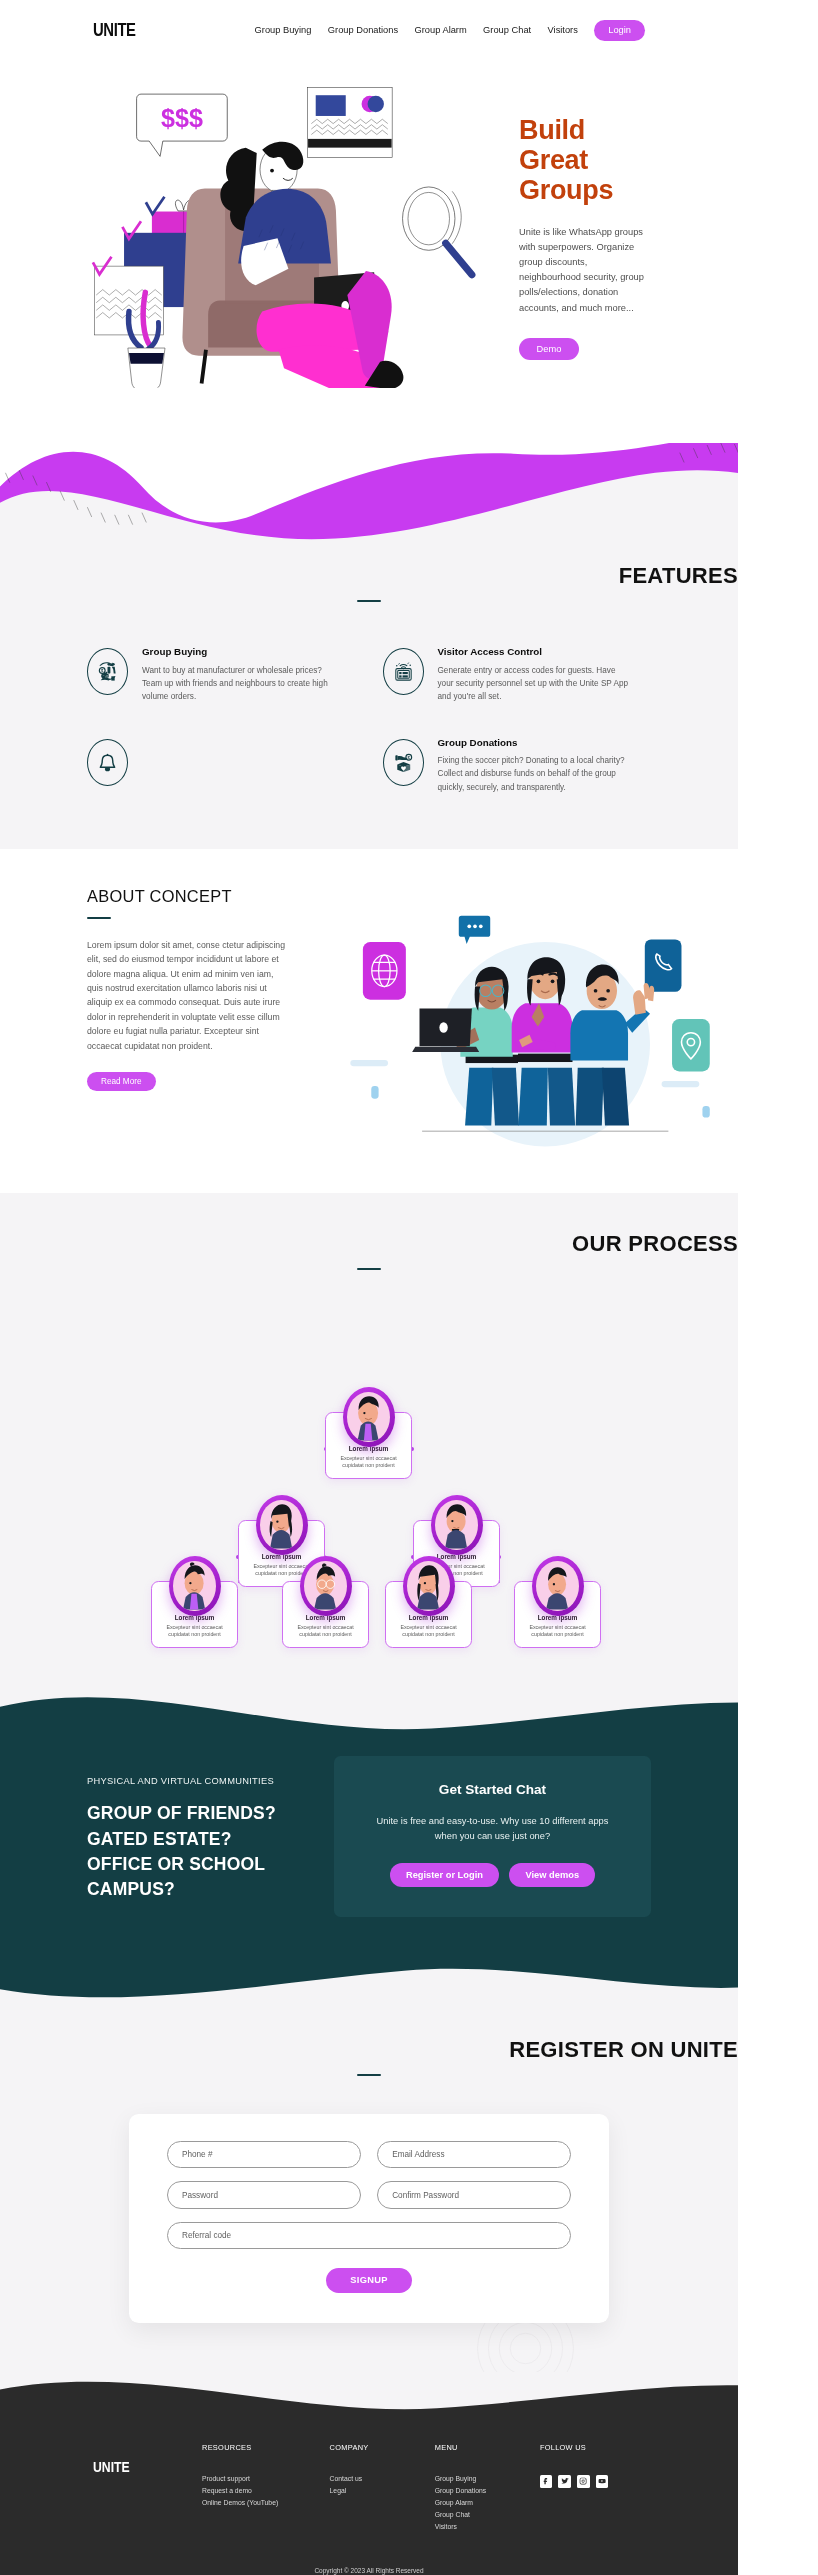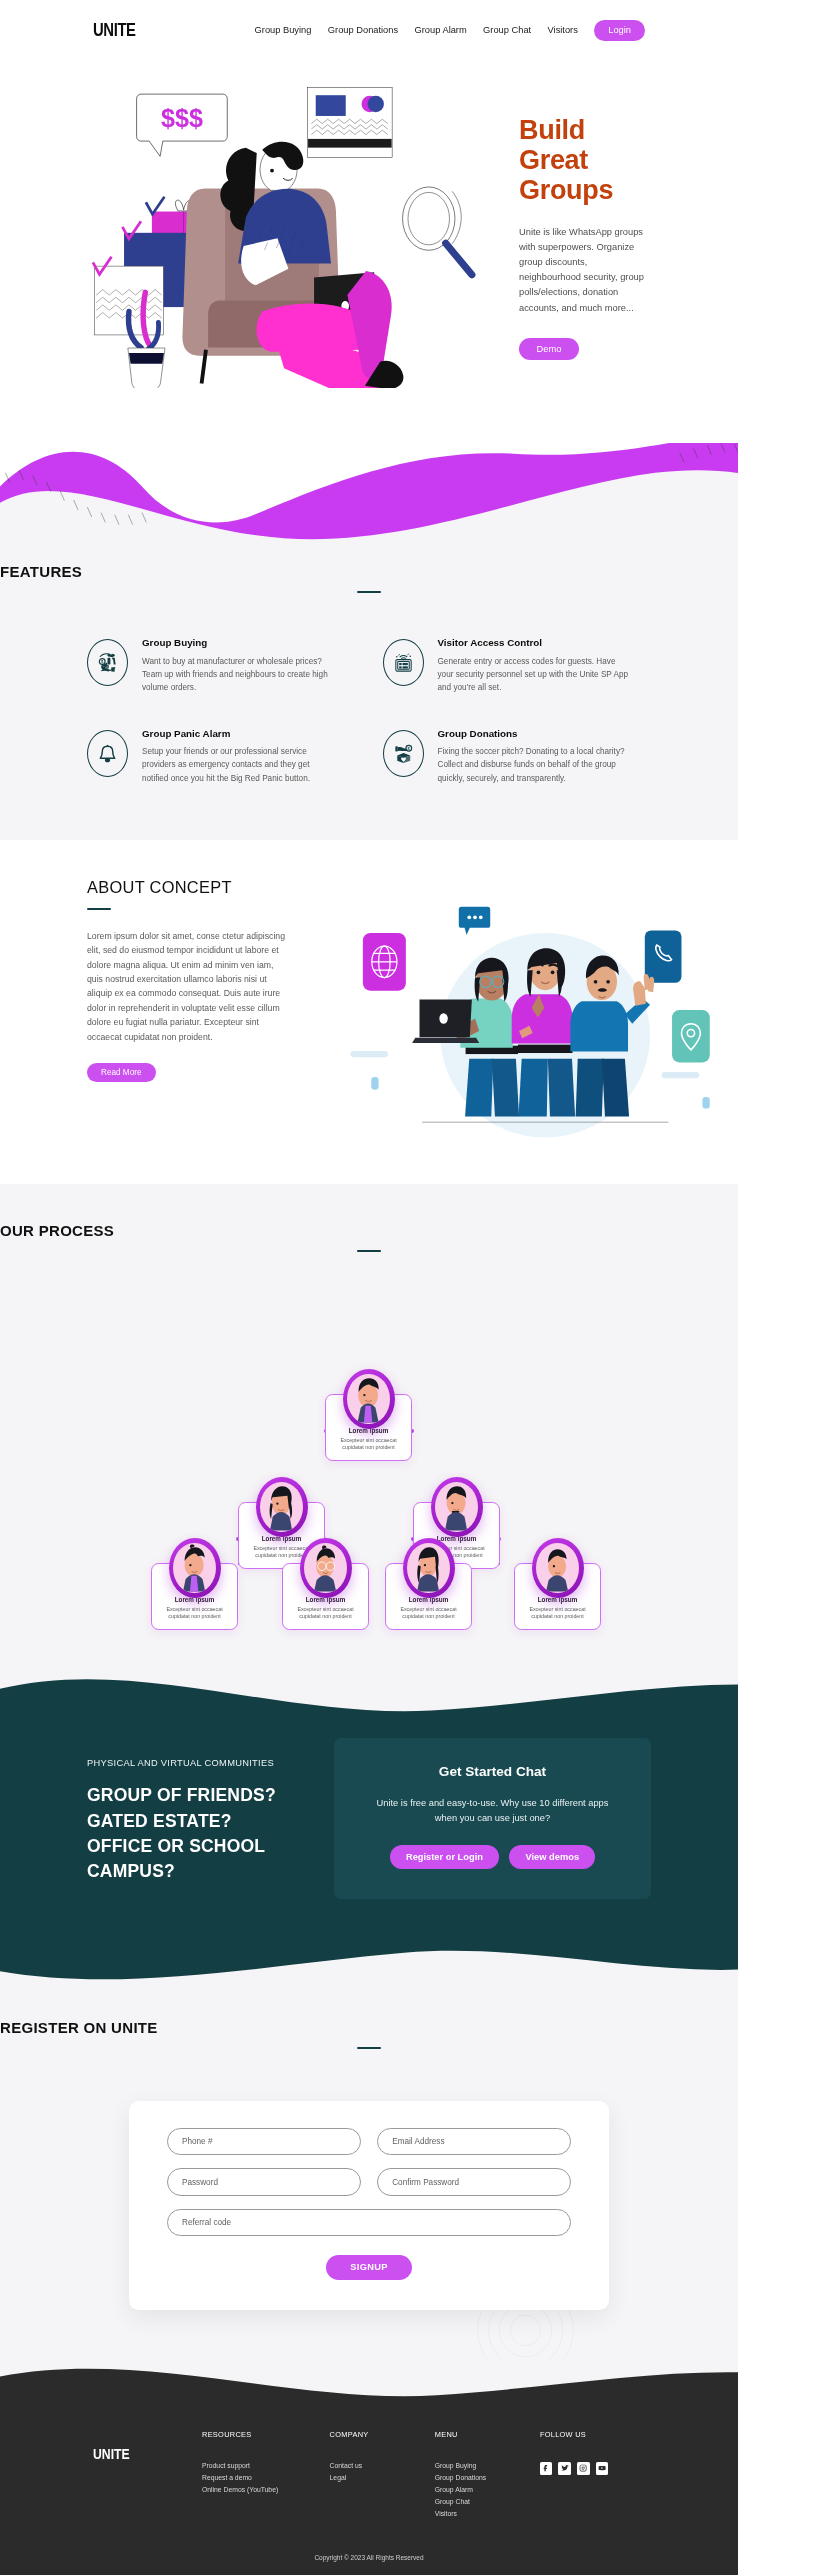--- a/index.html
+++ b/index.html
@@ -98,22 +98,22 @@
   .wave1 { position: relative; height: 120px; background: #fff; margin-top: -22px; }
   .wave1 svg { display:block; width: 819px; height: 120px; }
 
   
   .features {
     background: #f5f4f6;
     padding: 22px 0 55px 0;
     position: relative;
   }
   .sec-title {
-    text-align: left;
-    font-size: 15px;
+    text-align: right;
+    font-size: 22px;
     font-weight: 800;
     letter-spacing: 0.3px;
     color: #111;
   }
   .sec-rule {
     width: 24px; height: 2.2px; background: #133e44;
     margin: 11px auto 0 auto; border-radius: 1.1px;
   }
   .sec-rule.left { margin-left: 0; margin-right: auto; }
   .feature-grid {
@@ -257,21 +257,21 @@
 
   
   .register {
     background: #f5f4f6;
     padding: 27px 0 49px 0;
     position: relative;
     overflow: hidden;
   }
   .reg-card {
     position: relative;
-    width: 480px; margin: 52px auto 0 auto;
+    width: 480px; margin: 38px auto 0 auto;
     background: #fff;
     border-radius: 9.8px;
     padding: 27px 38px 30px 38px;
     box-shadow: 0 7.6px 24px rgba(0,0,0,0.07);
     z-index: 3;
   }
   .reg-row { display: flex; gap: 16.4px; margin-bottom: 13px; }
   .reg-input {
     flex: 1;
     border: 0.5px solid #9a9a9a;
@@ -493,24 +493,20 @@
       </div>
 
       <div class="feature">
         <div class="feat-icon">
           <svg viewBox="0 0 48 48" fill="none" stroke="#133e44" stroke-width="3" stroke-linejoin="round">
             <path d="M24 9c-7 0 -11 5 -11 12c0 8 -3 11 -4 13h30c-1 -2 -4 -5 -4 -13c0 -7 -4 -12 -11 -12z"></path>
             <path d="M24 9V6"></path>
             <path d="M20 37h8c0 3 -2 4 -4 4s-4 -1 -4 -4z" fill="#133e44"></path>
           </svg>
         </div>
-        <div>
-          <div class="feat-title">Group Panic Alarm</div>
-          <div class="feat-desc">Setup your friends or our professional service providers as emergency contacts and they get notified once you hit the Big Red Panic button.</div>
-        </div>
       </div>
 
       <div class="feature">
         <div class="feat-icon">
           <svg viewBox="0 0 48 48" fill="#133e44">
             <rect x="7" y="9" width="5" height="11" rx="1.5"></rect>
             <path d="M12 11c5 -1 9 0 12 2l6 1c3 1 3 5 0 5h-9l-5 -1 -4 1z"></path>
             <circle cx="35" cy="13" r="6" fill="none" stroke="#133e44" stroke-width="2.4"></circle>
             <text x="35" y="17" font-size="9" font-weight="700" text-anchor="middle" fill="#133e44">$</text>
             <path d="M11 28l13 -5 14 5 -14 5z"></path>

